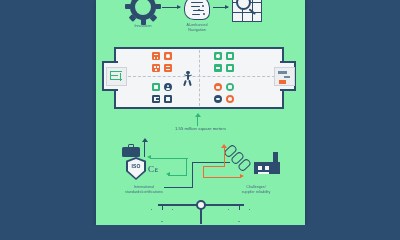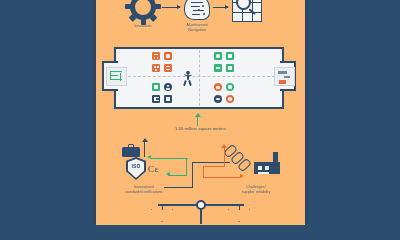--- a/index.html
+++ b/index.html
@@ -6,21 +6,21 @@
   body{
     width:400px;height:225px;overflow:hidden;
     background:#2c4d70;
     font-family:"Liberation Sans","DejaVu Sans",sans-serif;
   }
   #stage{position:relative;width:400px;height:225px;}
 
   
   .sheet{
     position:absolute;left:96px;top:0;width:209px;height:225px;
-    background:#fdba74;
+    background:#86efac;
     box-shadow:0 0 4px rgba(0,0,0,.25);
     overflow:hidden;
   }
   .cap{
     position:absolute;text-align:center;
     font-size:3.6px;line-height:4.6px;color:#4a6480;
     letter-spacing:.05px;
   }
 
   

